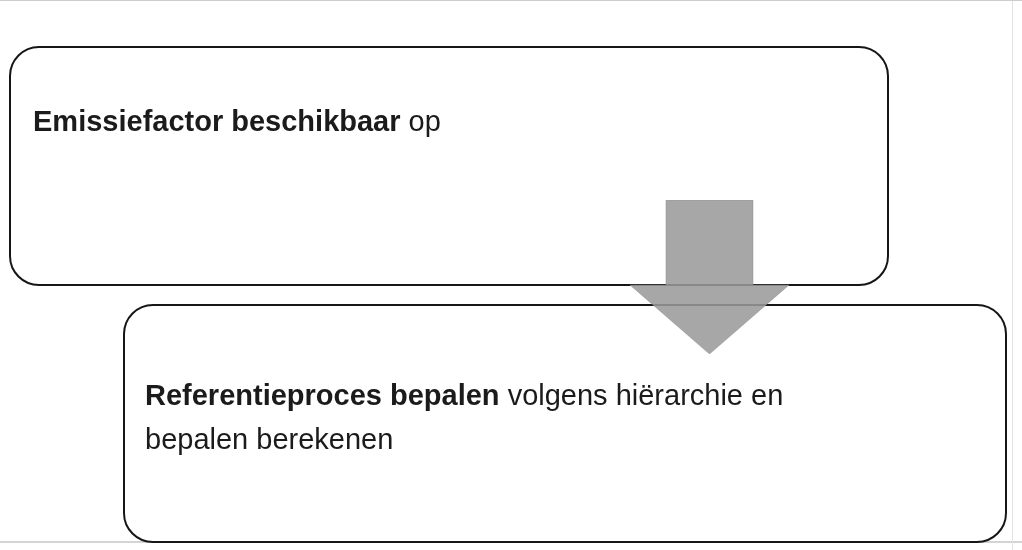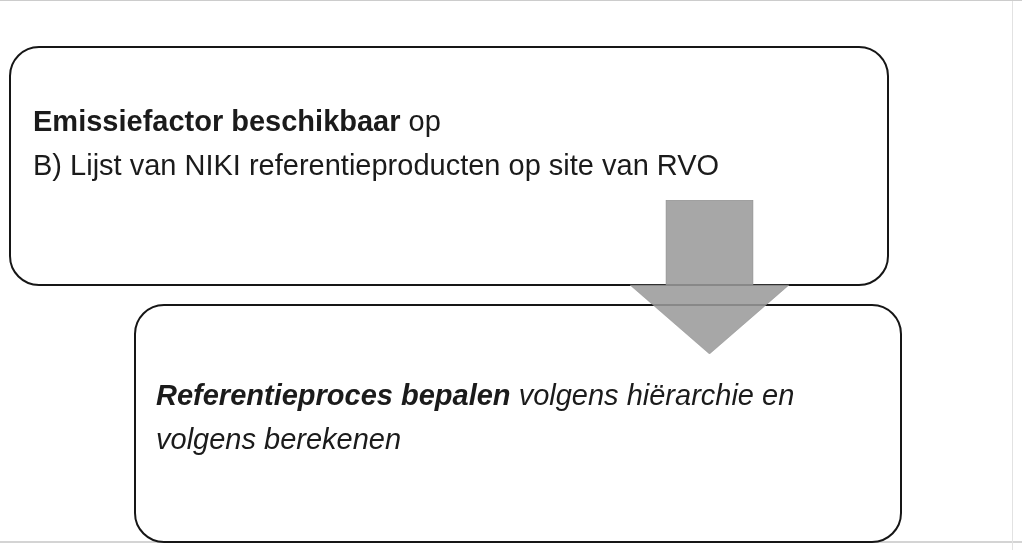--- a/index.html
+++ b/index.html
@@ -45,48 +45,46 @@
   .bold { font-weight: 700; }
 
   .box-top {
     left: 9px; top: 1px;
     width: 880px; height: 240px;
     padding: 51px 18px 0 22px;
     margin-top: 44px;
   }
 
   .box-bottom {
-    left: 134px; top: 303px;
-    width: 768px; height: 239px;
+    left: 123px; top: 303px;
+    width: 884px; height: 239px;
     padding: 67px 18px 0 20px;
-    font-style: italic;
   }
 
   .arrow {
     position: absolute;
     left: 630px; top: 199px;
     width: 159px; height: 154px;
     z-index: 2;
   }
 </style>
 </head>
 <body>
 
 <div class="page">
 
   <div class="faint-rule-bottom"></div>
   <div class="faint-rule-right"></div>
 
   <div class="box box-top">
     <div class="line"><span class="bold">Emissiefactor beschikbaar</span><span> op</span></div>
-    <div class="line">B) Lijst van NIKI referentieproducten op site van RVO</div>
   </div>
 
   <svg class="arrow" viewBox="0 0 159 154" width="159" height="154">
     <polygon fill-opacity="0.87" stroke="#8a8a8a" stroke-opacity="0.45" stroke-width="1" points="36,0 123,0 123,85 159,85 79.5,154 0,85 36,85" fill="#9a9a9a"></polygon>
   </svg>
 
   <div class="box box-bottom">
     <div class="line"><span class="bold">Referentieproces bepalen</span><span> volgens hiërarchie en</span></div>
-    <div class="line">volgens berekenen</div>
+    <div class="line">bepalen berekenen</div>
   </div>
 
 </div>
 
 </body></html>

